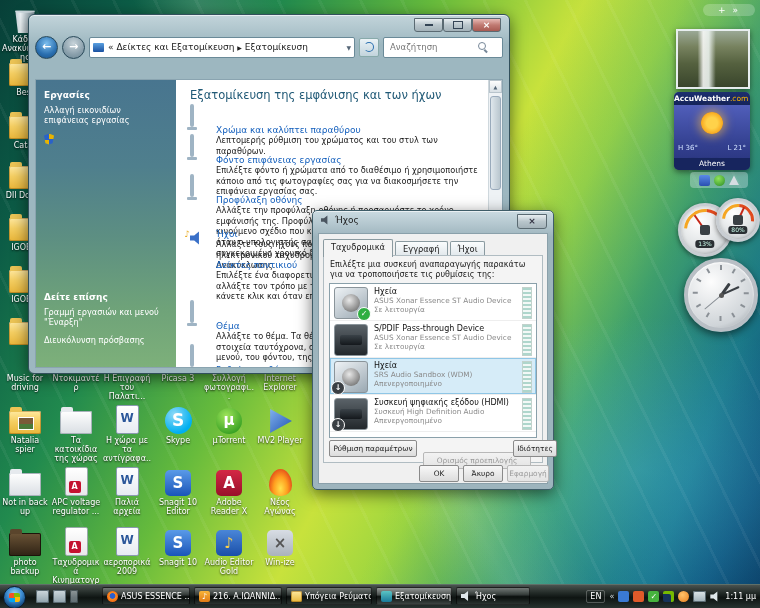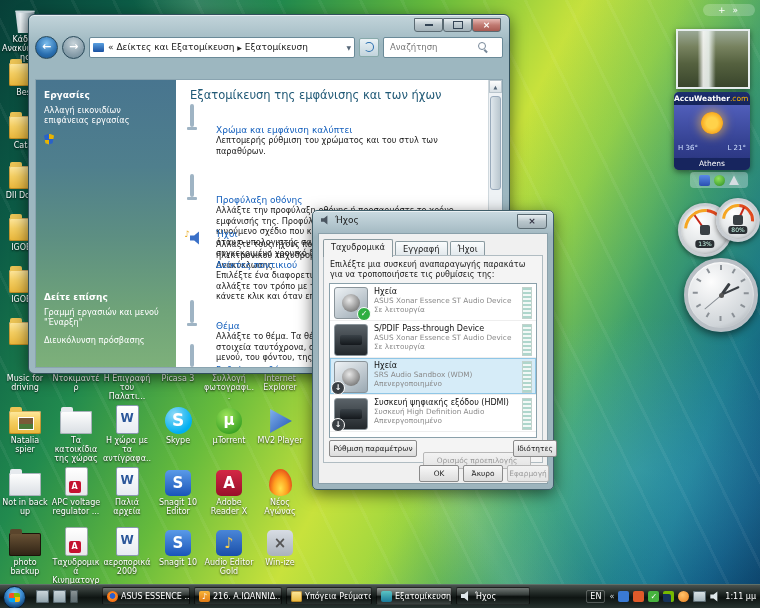--- a/index.html
+++ b/index.html
@@ -488,22 +488,27 @@
         <div class="tp-group2">
           <div class="tp-h">Δείτε επίσης</div>
           <div class="tp-l">Γραμμή εργασιών και μενού "Έναρξη"</div>
           <div class="tp-l">Διευκόλυνση πρόσβασης</div>
         </div>
       </div>
       <div class="content">
         <div class="c-title">Εξατομίκευση της εμφάνισης και των ήχων</div>
         <div class="citem" style="top:26px">
           <span class="cic mon m-blue"></span>
-          <div class="ct">Χρώμα και εμφάνιση καλύπτει</div>
+          <div class="ct">Χρώμα και καλύπτει παραθύρου</div>
           <div class="cd">Λεπτομερής ρύθμιση του χρώματος και του στυλ των παραθύρων.</div>
+        </div>
+        <div class="citem" style="top:56px">
+          <span class="cic mon m-red"></span>
+          <div class="ct">Φόντο επιφάνειας εργασίας</div>
+          <div class="cd">Επιλέξτε φόντο ή χρώματα από το διαθέσιμο ή χρησιμοποιήστε κάποιο από τις φωτογραφίες σας για να διακοσμήσετε την επιφάνεια εργασίας σας.</div>
         </div>
         <div class="citem" style="top:96px">
           <span class="cic mon m-green"></span>
           <div class="ct">Προφύλαξη οθόνης</div>
           <div class="cd">Αλλάξτε την προφύλαξη οθόνης ή προσαρμόστε το χρόνο εμφάνισής της. Προφύλαξη οθόνης είναι μια εικόνα ή ένα κινούμενο σχέδιο που καλύπτει την οθόνη σας και εμφανίζεται όταν ο υπολογιστής σας βρίσκεται σε αδράνεια για ένα συγκεκριμένο χρονικό διάστημα.</div>
         </div>
         <div class="citem" style="top:149px">
           <span class="cic i-sound"></span>
           <div class="ct">Ήχοι</div>
           <div class="cd">Αλλάξτε τους ήχους που θα ακούγονται, από τη λήψη μηνύματος ηλεκτρονικού ταχυδρομείου μέχρι το άδειασμα του Κάδου Ανακύκλωσης.</div>

